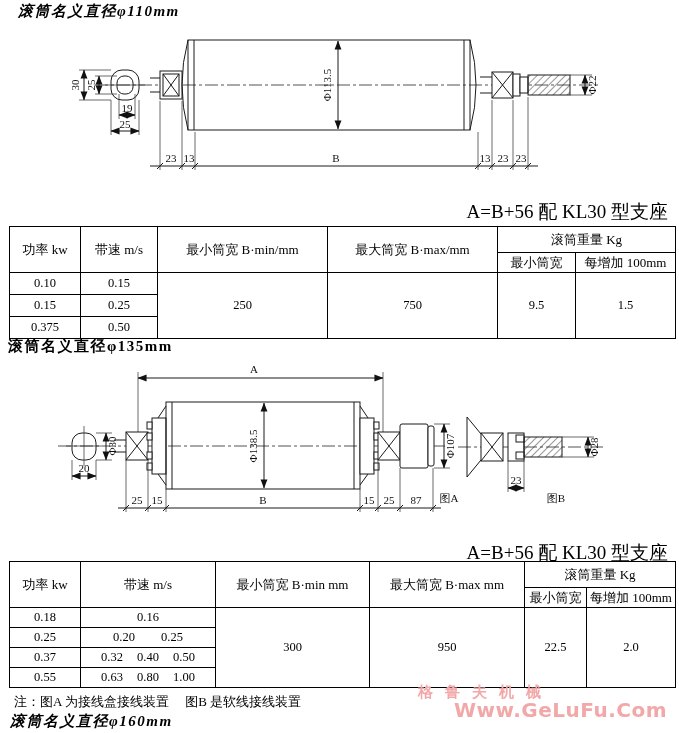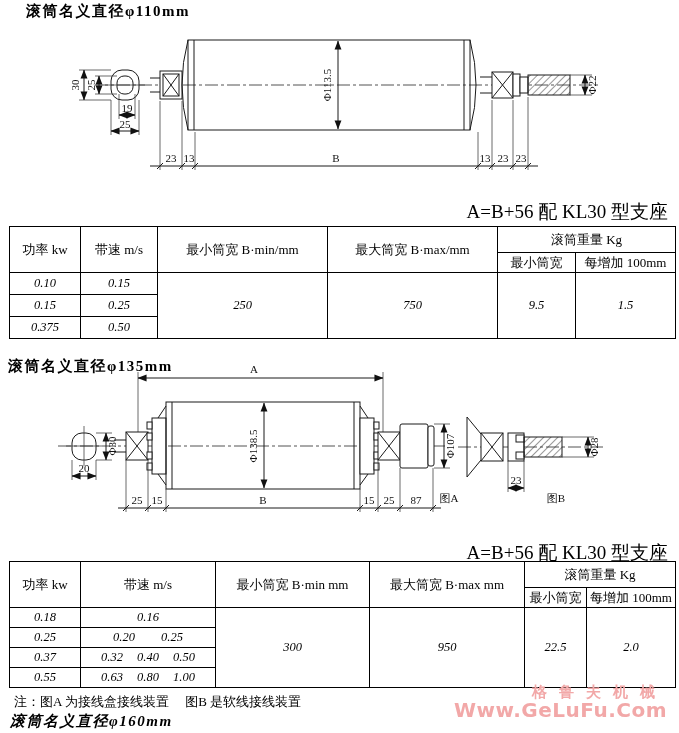--- a/index.html
+++ b/index.html
@@ -5,39 +5,39 @@
   html,body{margin:0;padding:0;background:#e8e8e8;}
   .page{position:relative;width:679px;height:733px;background:#ffffff;overflow:hidden;
         font-family:"Liberation Serif",serif;color:#000;}
   .heading{position:absolute;font-weight:bold;font-size:15px;letter-spacing:1.5px;
            font-family:"Liberation Serif",serif;white-space:nowrap;}
   .support-note{position:absolute;left:0;width:668px;text-align:right;font-size:19px;white-space:nowrap;}
   .footnote{position:absolute;font-size:13px;white-space:pre;}
   table.spec{position:absolute;left:9px;border-collapse:collapse;table-layout:fixed;}
   table.spec td{border:1px solid #000;text-align:center;vertical-align:middle;
                 font-size:13px;padding:0;font-family:"Liberation Serif",serif;overflow:hidden;white-space:nowrap;}
-  table.spec td.val{font-size:12.5px;font-style:italic;}
+  table.spec td.val{font-size:12.5px;}
   .speeds{display:flex;justify-content:space-evenly;align-items:center;padding:0 6px;}
-  .watermark{position:absolute;top:685px;right:12px;text-align:right;z-index:6;
+  .watermark{position:absolute;top:685px;right:12px;text-align:left;z-index:6;
              font-family:"DejaVu Sans",sans-serif;font-weight:bold;line-height:1.0;}
   .wm1{font-size:15px;letter-spacing:12px;text-indent:12px;white-space:nowrap;}
   .wm2{font-size:20px;letter-spacing:0.5px;white-space:nowrap;margin-left:48px;}
   svg.dwg{position:absolute;left:0;}
   .ln{fill:none;stroke:#1a1a1a;stroke-width:1;}
   .lnf{fill:#ffffff;stroke:#1a1a1a;stroke-width:1;}
   .thin{fill:none;stroke:#3a3a3a;stroke-width:0.75;}
   .cl{fill:none;stroke:#1a1a1a;stroke-width:0.75;stroke-dasharray:13 3 3 3;}
   text.dim{font-family:"Liberation Serif",serif;font-size:11px;fill:#111;text-anchor:middle;}
 </style>
 </head>
 <body>
 
 <div class="page">
 
-  <div class="heading" style="top:2px;left:26px;">滚筒名义直径φ110mm</div>
+  <div class="heading" style="top:2px;left:18px;font-style:italic;">滚筒名义直径φ110mm</div>
 
   <svg class="dwg" style="top:25px;" width="679" height="172" viewBox="0 0 679 172">
     <defs>
       <marker id="ar1" viewBox="0 0 10 10" refX="9.5" refY="5" markerWidth="9" markerHeight="9" orient="auto-start-reverse" markerUnits="userSpaceOnUse">
         <path d="M0,1.2 L10,5 L0,8.8 Z" fill="#111"></path>
       </marker>
       <pattern id="h1" width="5" height="5" patternUnits="userSpaceOnUse" patternTransform="rotate(45)">
         <line x1="0" y1="0" x2="0" y2="5" stroke="#333" stroke-width="1"></line>
       </pattern>
     </defs>
@@ -174,21 +174,21 @@
         <td class="val">0.15</td>
         <td class="val">0.25</td>
       </tr>
       <tr style="height:22px">
         <td class="val">0.375</td>
         <td class="val">0.50</td>
       </tr>
     </tbody>
   </table>
 
-  <div class="heading" style="top:337px;left:8px;margin-top:20px;">滚筒名义直径φ135mm</div>
+  <div class="heading" style="top:337px;left:8px;">滚筒名义直径φ135mm</div>
 
   <svg class="dwg" style="top:358px;" width="679" height="185" viewBox="0 0 679 185">
     <defs>
       <marker id="ar2" viewBox="0 0 10 10" refX="9.5" refY="5" markerWidth="9" markerHeight="9" orient="auto-start-reverse" markerUnits="userSpaceOnUse">
         <path d="M0,1.2 L10,5 L0,8.8 Z" fill="#111"></path>
       </marker>
       <pattern id="h2" width="5" height="5" patternUnits="userSpaceOnUse" patternTransform="rotate(45)">
         <line x1="0" y1="0" x2="0" y2="5" stroke="#333" stroke-width="1"></line>
       </pattern>
     </defs>

